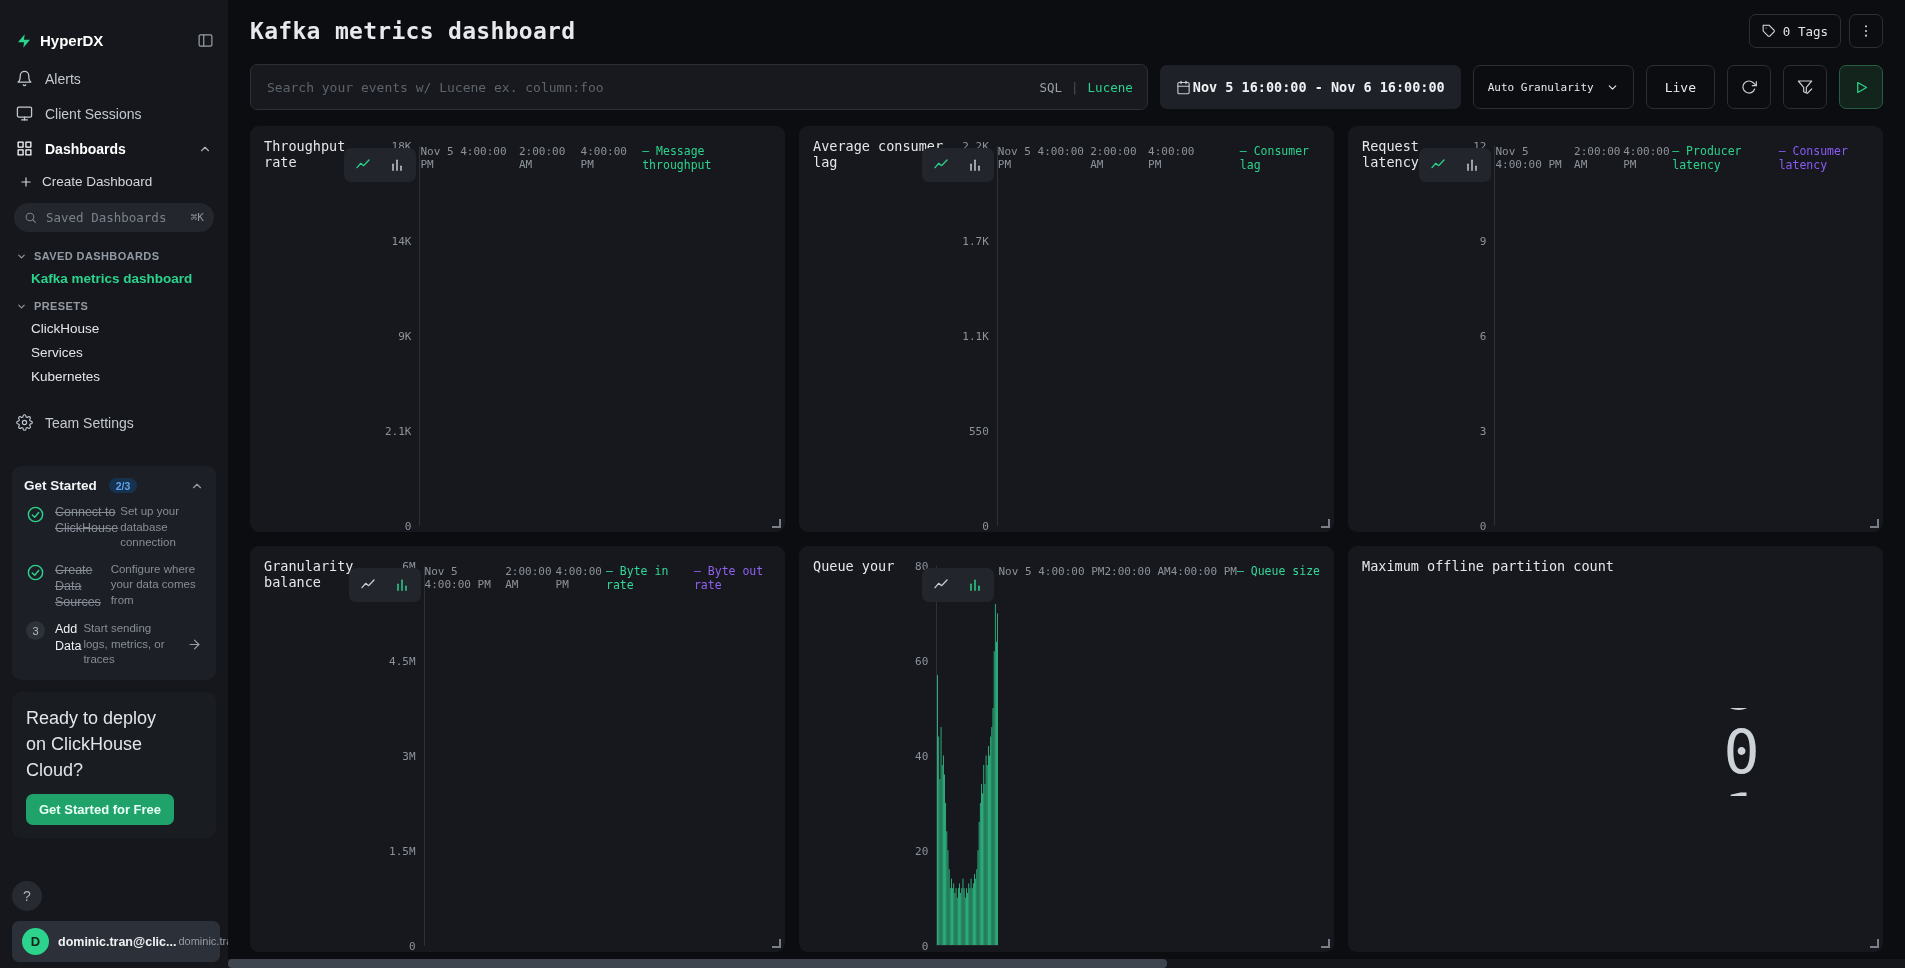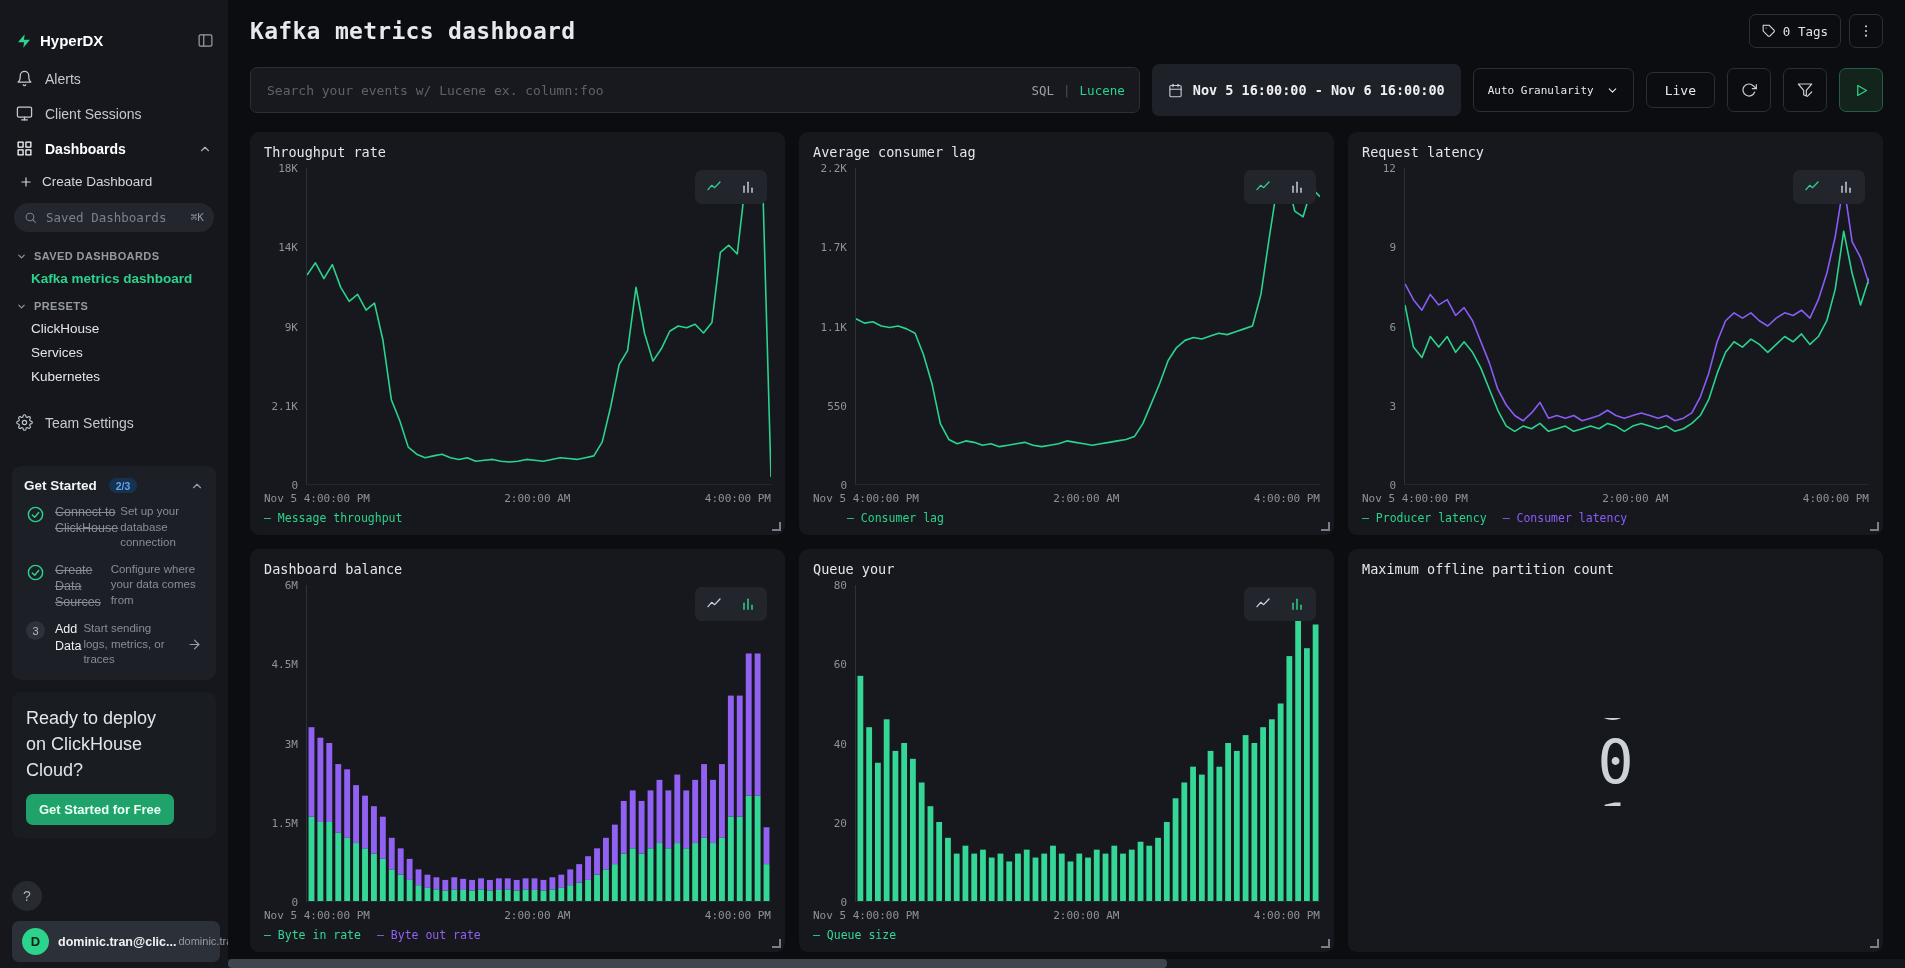--- a/index.html
+++ b/index.html
@@ -62,29 +62,29 @@
   .kebab-btn{width:34px;height:34px;border:1px solid #2b2f36;border-radius:7px;display:flex;align-items:center;justify-content:center;color:#c4c9d0}
 
   .toolbar{display:flex;gap:12px;margin-top:16px;align-items:center}
   .search-box{flex:1;display:flex;align-items:center;background:#17191e;border:1px solid #2a2e35;border-radius:7px;height:44px;padding:0 14px;min-width:0}
   .search-box input{flex:1;background:none;border:none;outline:none;color:#dfe2e6;font-size:13px;font-family:"DejaVu Sans Mono",monospace;min-width:0}
   .search-box input::placeholder{color:#5d636c}
   .lang-toggle{display:flex;gap:9px;font-size:12.5px;flex-shrink:0;align-items:center}
   .lang-sql{color:#9aa0a8}
   .lang-sep{color:#4a4f57}
   .lang-lucene{color:#2bd38c}
-  .date-btn{display:flex;align-items:center;gap:10px;background:#1e2127;border-radius:7px;height:52px;padding:0 16px;font-size:13.5px;color:#eef0f3;font-weight:600;flex-shrink:0}
+  .date-btn{display:flex;align-items:center;gap:2px;background:#1e2127;border-radius:7px;height:44px;padding:0 16px;font-size:13.5px;color:#eef0f3;font-weight:600;flex-shrink:0}
   .date-btn .cal{color:#c8cdd3;display:flex}
   .gran-btn{display:flex;align-items:center;gap:12px;border:1px solid #2a2e35;border-radius:7px;height:44px;padding:0 14px;font-size:11px;color:#e7e9ec;flex-shrink:0}
-  .live-btn{border:1px solid #2a2e35;border-radius:7px;height:36px;padding:0 18px;font-size:13px;color:#e7e9ec;flex-shrink:0}
+  .live-btn{border:1px solid #2a2e35;border-radius:7px;height:44px;padding:0 18px;font-size:13px;color:#e7e9ec;flex-shrink:0}
   .icon-btn{width:44px;height:44px;border:1px solid #2a2e35;border-radius:7px;display:flex;align-items:center;justify-content:center;color:#c8cdd3;flex-shrink:0}
   .icon-btn.play{border-color:#265c43;background:#12241c;color:#2bd38c}
 
   .charts{flex:1;display:grid;grid-template-columns:repeat(3,1fr);grid-template-rows:1fr 1fr;gap:14px;margin-top:16px;padding-bottom:16px;min-height:0}
-  .chart-panel{background:#16181d;border-radius:9px;padding:12px 14px 6px;display:flex;flex-direction:column;position:relative;min-height:0;min-width:0}
+  .chart-panel{background:#16181d;border-radius:9px;padding:12px 14px 6px;display:flex;flex-direction:row;position:relative;min-height:0;min-width:0}
   .chart-title{font-size:13.5px;color:#e4e7ea}
   .chart-body{flex:1;display:flex;margin-top:8px;position:relative;min-height:0}
   .yticks{width:42px;position:relative;flex-shrink:0}
   .ytick{position:absolute;right:8px;transform:translateY(-50%);font-size:11px;color:#8d939b;font-family:"DejaVu Sans Mono",monospace;white-space:nowrap}
   .plot-wrap{flex:1;position:relative;border-left:1px solid #2c3037;border-bottom:1px solid #23262c;min-width:0}
   .plot-svg{position:absolute;left:0;top:0;width:100%;height:100%}
   .chart-toggle{position:absolute;top:2px;right:4px;background:#22252c;border-radius:7px;padding:5px;display:flex;gap:6px;z-index:2}
   .toggle-btn{width:28px;height:24px;border-radius:5px;display:flex;align-items:center;justify-content:center;color:#c8cdd3}
   .toggle-btn.active{color:#2bd38c}
   .xticks{display:flex;justify-content:space-between;margin-top:7px;font-size:11px;color:#8d939b;font-family:"DejaVu Sans Mono",monospace}
@@ -444,21 +444,21 @@
           <span>4:00:00 PM</span>
         </div>
       <div class="legend">
           <span style="color: rgb(43, 211, 140);">— Producer latency</span>
           <span style="color: rgb(138, 92, 246);">— Consumer latency</span>
         </div>
       <span class="resize-corner"></span>
     </section>
 
     <section class="chart-panel">
-      <div class="chart-title mono">Dashboard balance</div>
+      <div class="chart-title mono">Granularity balance</div>
       <div class="chart-body">
         <div class="yticks">
             <div class="ytick" style="top: 0%;">6M</div>
             <div class="ytick" style="top: 25%;">4.5M</div>
             <div class="ytick" style="top: 50%;">3M</div>
             <div class="ytick" style="top: 75%;">1.5M</div>
             <div class="ytick" style="top: 100%;">0</div>
           </div>
         <div class="plot-wrap">
             <svg class="plot-svg" viewBox="0 0 100 100" preserveAspectRatio="none">

